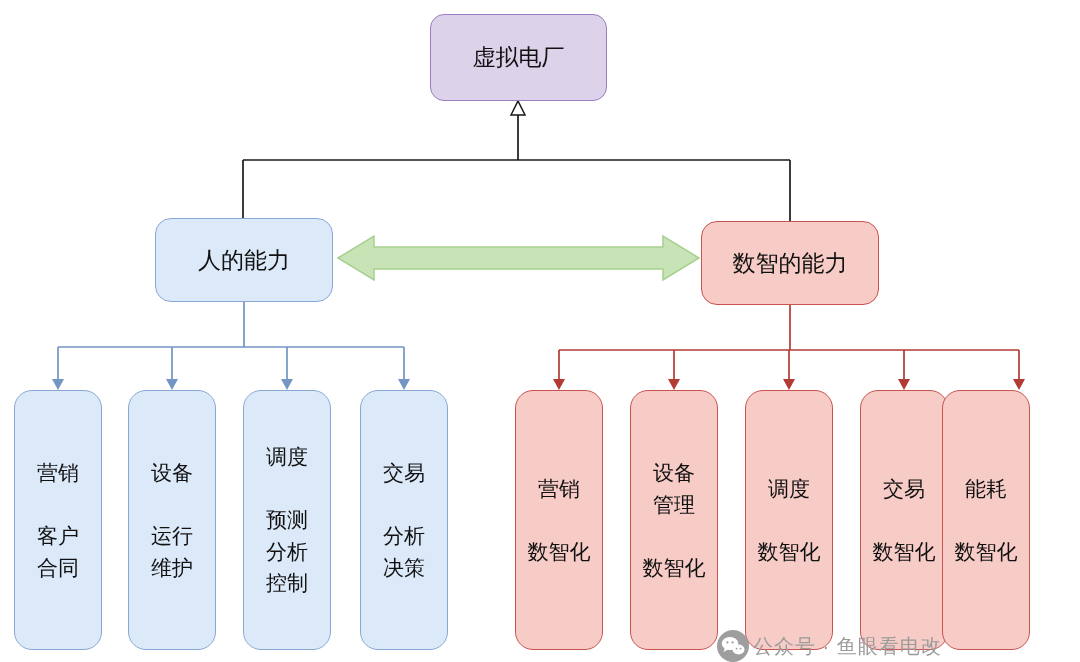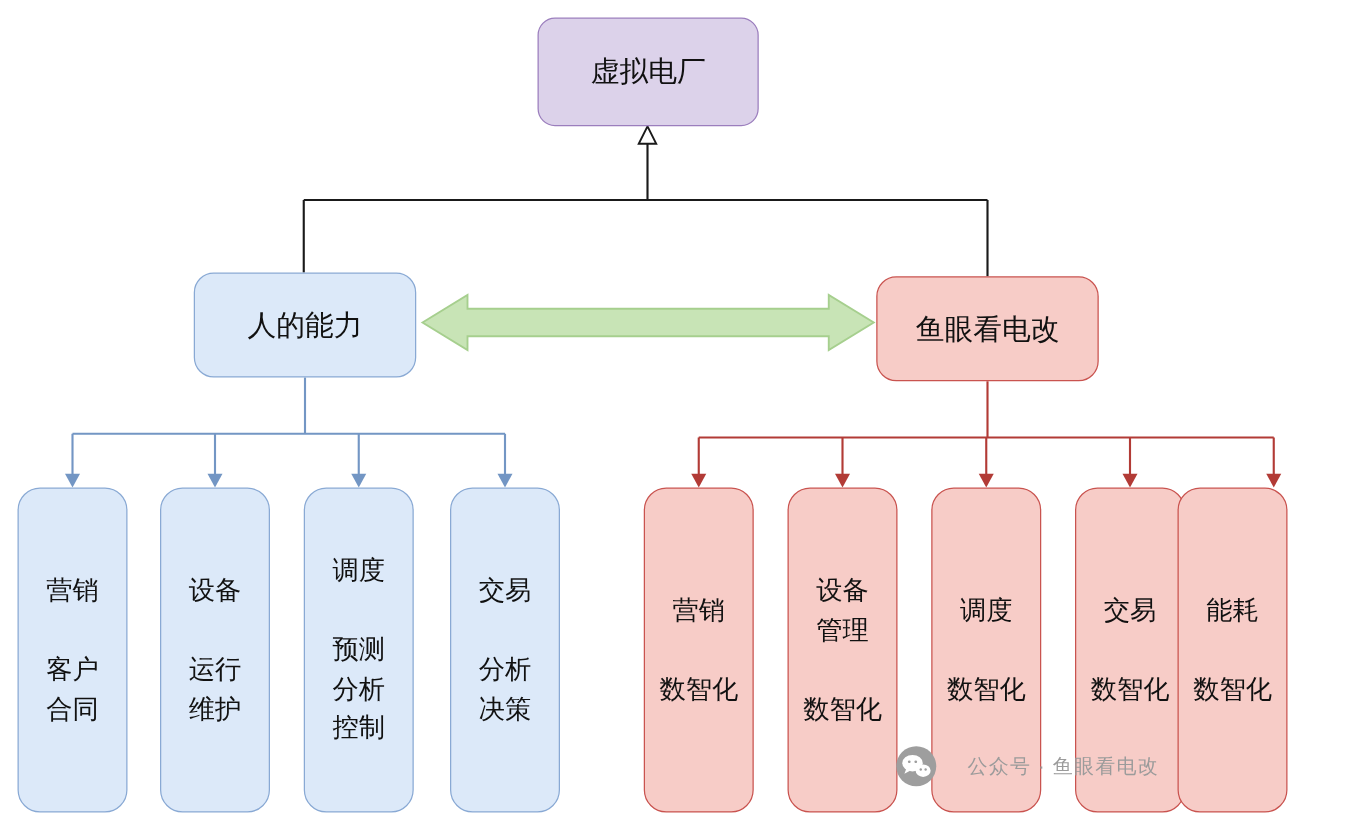--- a/index.html
+++ b/index.html
@@ -38,22 +38,22 @@
   .leaf{
     width:88px;height:260px;top:390px;border-radius:18px;
     font-size:21px;line-height:1.5;
   }
   .leaf-blue{background:var(--left-fill);border:1.6px solid var(--left-border);}
   .leaf-pink{background:var(--right-fill);border:1.6px solid var(--right-border);}
   .l1{left:14px}.l2{left:128px}.l3{left:243px}.l4{left:360px}
   .r1{left:515px}.r2{left:630px}.r3{left:745px}.r4{left:860px}.r5{left:942px}
 
   .watermark{
-    position:absolute;left:716px;top:596px;display:flex;align-items:center;gap:24px;
-    color:var(--watermark);font-size:16px;letter-spacing:1px;
+    position:absolute;left:716px;top:629px;display:flex;align-items:center;gap:3px;
+    color:var(--watermark);font-size:20px;letter-spacing:1px;
   }
 </style>
 </head>
 <body>
 
 <div class="canvas">
 
   <svg class="connectors" viewBox="0 0 1080 662">
 
     <path class="black-line" d="M518 160 V113 M243 160 H790 M243 160 V218 M790 160 V221"></path>
@@ -71,21 +71,21 @@
     <polygon class="red-head" points="553,379 565,379 559,390"></polygon>
     <polygon class="red-head" points="668,379 680,379 674,390"></polygon>
     <polygon class="red-head" points="783,379 795,379 789,390"></polygon>
     <polygon class="red-head" points="898,379 910,379 904,390"></polygon>
     <polygon class="red-head" points="1013,379 1025,379 1019,390"></polygon>
   </svg>
 
   <div class="node root-node">虚拟电厂</div>
 
   <div class="node branch branch-left">人的能力</div>
-  <div class="node branch branch-right">鱼眼看电改</div>
+  <div class="node branch branch-right">数智的能力</div>
 
   <div class="node leaf leaf-blue l1">营销
 
 客户
 合同</div>
   <div class="node leaf leaf-blue l2">设备
 
 运行
 维护</div>
   <div class="node leaf leaf-blue l3">调度

